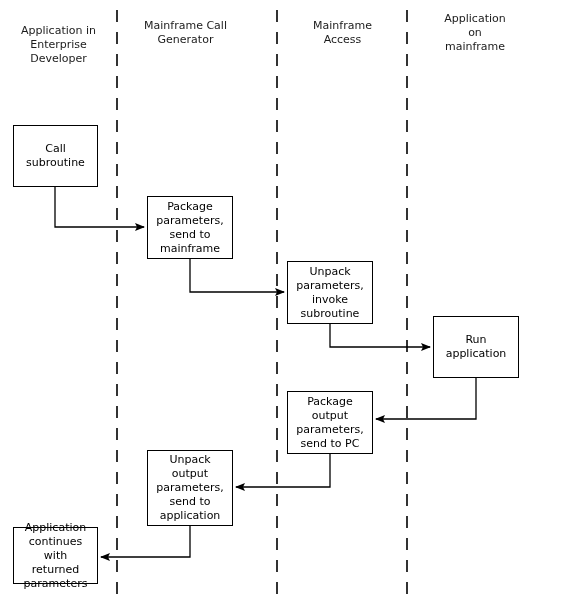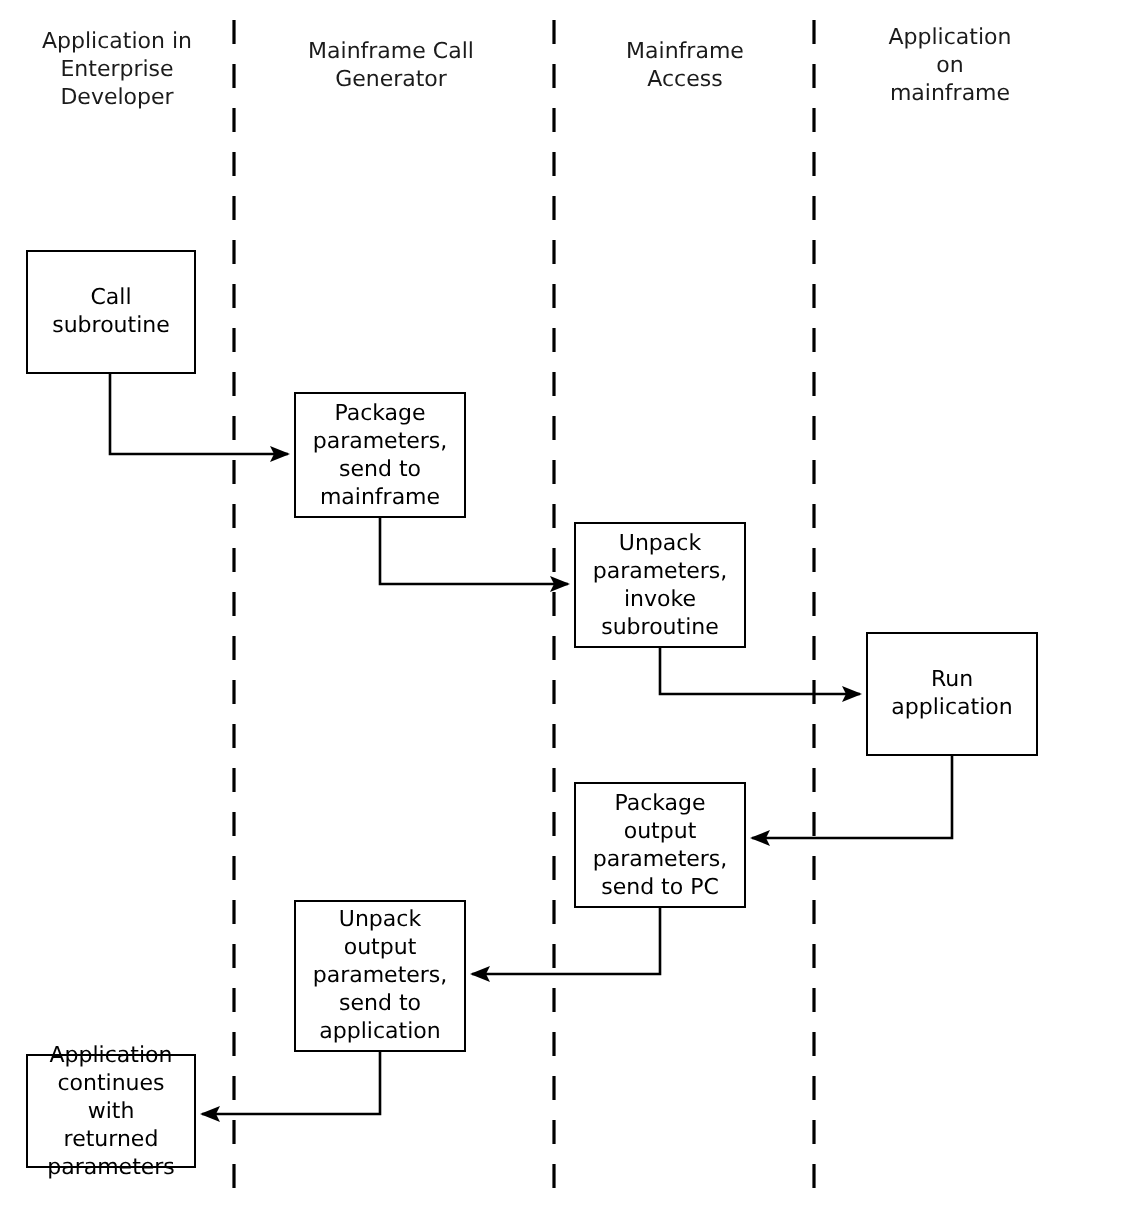--- a/index.html
+++ b/index.html
@@ -72,25 +72,25 @@
     <g fill="none" stroke="#000000" stroke-width="1.3">
       <path d="M55,187 L55,227 L144,227" marker-end="url(#arrow-right)"></path>
       <path d="M190,259 L190,292 L284,292" marker-end="url(#arrow-right)"></path>
       <path d="M330,324 L330,347 L430,347" marker-end="url(#arrow-right)"></path>
       <path d="M476,378 L476,419 L376,419" marker-end="url(#arrow-right)"></path>
       <path d="M330,454 L330,487 L236,487" marker-end="url(#arrow-right)"></path>
       <path d="M190,526 L190,557 L101,557" marker-end="url(#arrow-right)"></path>
     </g>
   </svg>
 
-  <div class="lane-header" style="left:0px; top:14px; width:117px;">Application in
+  <div class="lane-header" style="left:0px; top:24px; width:117px;">Application in
 Enterprise
 Developer</div>
 
-  <div class="lane-header" style="left:118px; top:19px; width:155px;">Mainframe Call
+  <div class="lane-header" style="left:108px; top:19px; width:155px;">Mainframe Call
 Generator</div>
 
   <div class="lane-header" style="left:280px; top:19px; width:125px;">Mainframe
 Access</div>
 
   <div class="lane-header" style="left:410px; top:12px; width:130px;">Application
 on
 mainframe</div>
 
   <div class="node-box" style="left:13px; top:125px; width:85px; height:62px;">Call

